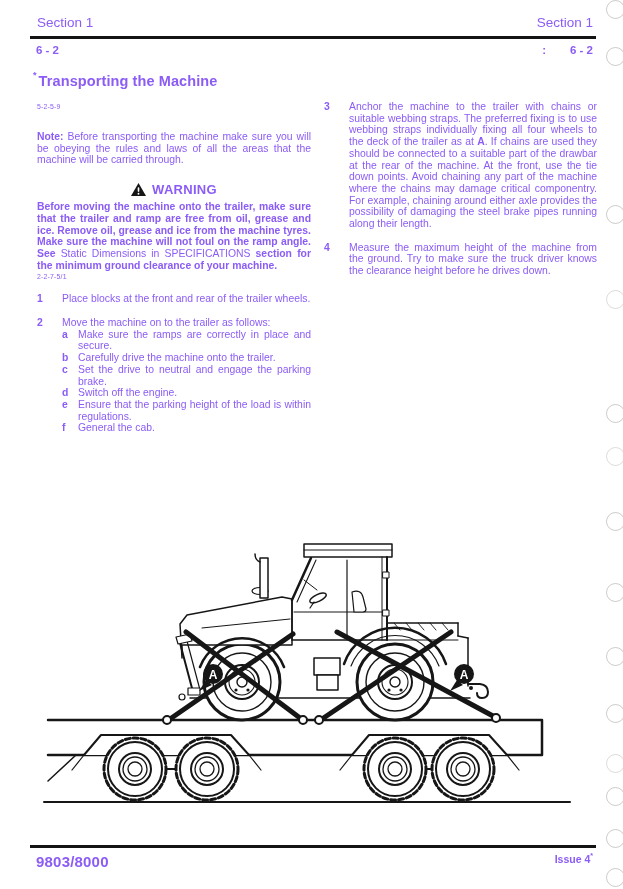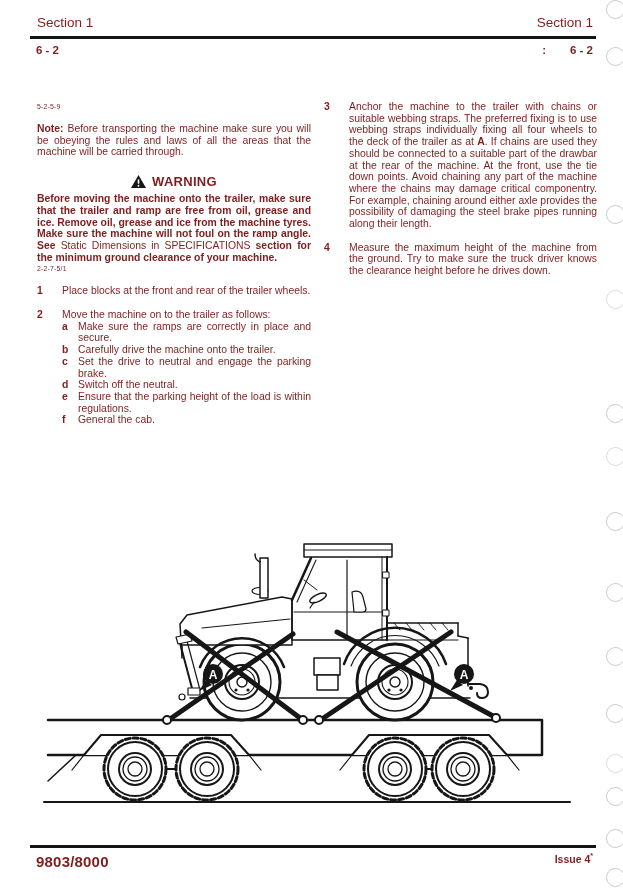--- a/index.html
+++ b/index.html
@@ -1,39 +1,39 @@
 <!DOCTYPE html>
 <html><head>
 <meta charset="utf-8">
 <style>
   html,body{margin:0;padding:0;background:#e8e8e8;}
   .page{
     position:relative;width:623px;height:889px;background:#ffffff;
-    font-family:"Liberation Sans",sans-serif;color:#7f1d1d;overflow:hidden;
+    font-family:"Liberation Sans",sans-serif;color:#8b5cf6;overflow:hidden;
     margin:0 auto;
   }
   
   .hdr-left{position:absolute;left:37px;top:15px;font-size:13.5px;}
   .hdr-center{position:absolute;left:0;right:0;top:14px;text-align:center;font-weight:700;font-size:14px;}
   .hdr-right{position:absolute;right:30px;top:15px;font-size:13.5px;}
   .hdr-rule{position:absolute;left:30px;right:27px;top:36px;height:3px;background:#141414;}
   .pg-left{position:absolute;left:36px;top:44px;font-weight:700;font-size:11.5px;}
   .pg-right{position:absolute;right:30px;top:44px;font-weight:700;font-size:11.5px;}
   .pg-right .colon{margin-right:24px;font-weight:700;}
   
   .title{position:absolute;left:33px;top:70px;font-size:14.5px;font-weight:700;letter-spacing:0.1px;}
   .title-mark{font-size:9px;vertical-align:8px;margin-right:2px;}
   
   .col-left{position:absolute;left:37px;top:101px;width:274px;}
   .col-right{position:absolute;left:324px;top:101px;width:273px;}
   .bt{font-size:10.4px;line-height:11.7px;text-align:justify;}
   .bold{font-weight:700;}
   .norm{font-weight:400;}
   .code{font-size:6.9px;line-height:8px;margin-top:2px;letter-spacing:0.2px;}
-  .mt-note{margin-top:12px;}
+  .mt-note{margin-top:20px;}
   .mt-p2{margin-top:13px;}
   .warn-head{margin-top:16px;margin-bottom:4px;display:flex;justify-content:center;align-items:center;gap:6px;font-weight:700;font-size:13px;letter-spacing:0.3px;}
   .step{display:flex;margin-top:12px;}
   .step-num{width:25px;flex:none;font-weight:700;}
   .step-text{flex:1;}
   .substeps{margin-left:25px;}
   .sub{display:flex;}
   .sub-letter{width:16px;flex:none;font-weight:700;}
   .sub-text{flex:1;}
   
@@ -50,20 +50,21 @@
 <body>
 
 <div class="page">
 
   <div class="hdr-left">Section 1</div>
   <div class="hdr-right">Section 1</div>
   <div class="hdr-rule"></div>
   <div class="pg-left">6 - 2</div>
   <div class="pg-right"><span class="colon">:</span><span>6 - 2</span></div>
 
+  <div class="title"><span class="title-mark">*</span><span>Transporting the Machine</span></div>
 
   <div class="col-left">
     <div class="code">5-2-5-9</div>
 
     <div class="bt mt-note"><b>Note:</b> <span>Before transporting the machine make sure you will be obeying the rules and laws of all the areas that the machine will be carried through.</span></div>
 
 
     <div class="warn-head">
       <svg width="15" height="13" viewBox="0 0 15 13">
           <path d="M7.5 0 L15 13 H0 Z" fill="#161616"></path>
@@ -91,21 +92,21 @@
       <div class="sub">
           <div class="sub-letter">b</div>
           <div class="sub-text">Carefully drive the machine onto the trailer.</div>
         </div>
       <div class="sub">
           <div class="sub-letter">c</div>
           <div class="sub-text">Set the drive to neutral and engage the parking brake.</div>
         </div>
       <div class="sub">
           <div class="sub-letter">d</div>
-          <div class="sub-text">Switch off the neutral.</div>
+          <div class="sub-text">Switch off the engine.</div>
         </div>
       <div class="sub">
           <div class="sub-letter">e</div>
           <div class="sub-text">Ensure that the parking height of the load is within regulations.</div>
         </div>
       <div class="sub">
           <div class="sub-letter">f</div>
           <div class="sub-text">General the cab.</div>
         </div>
     </div>

